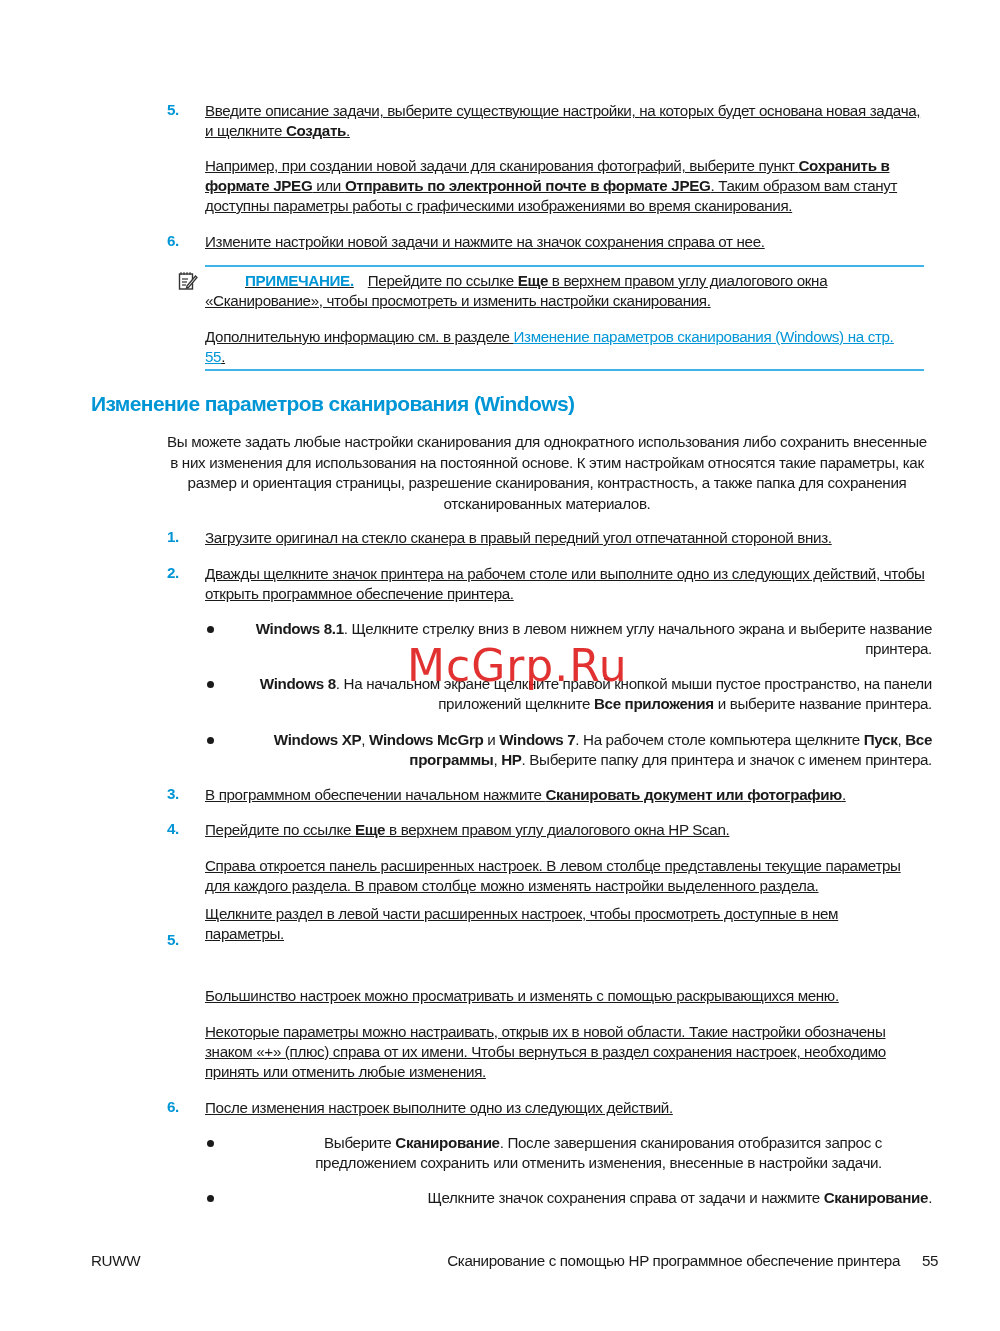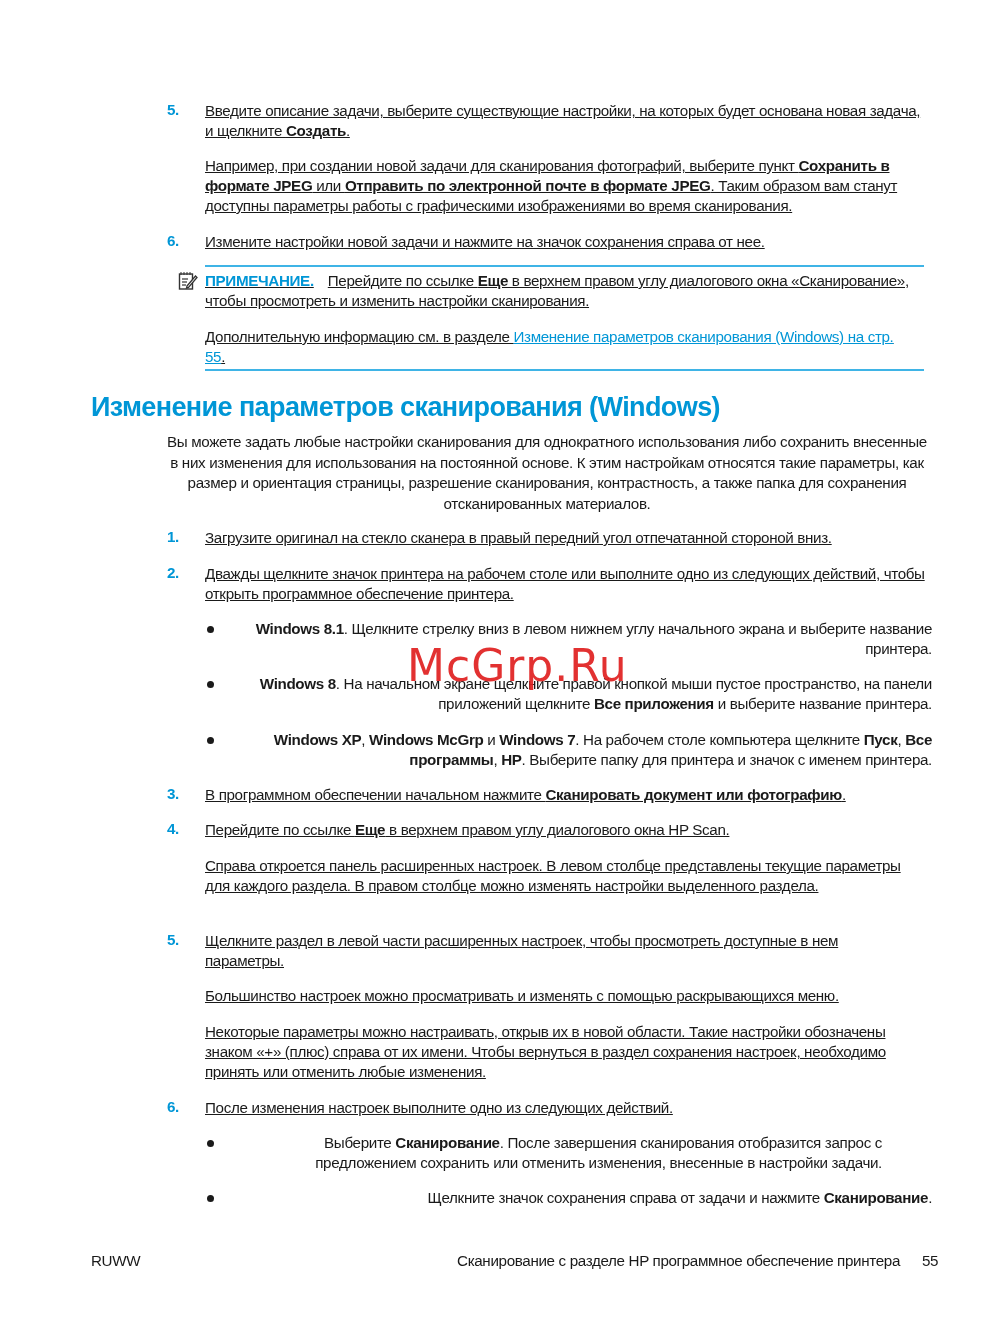--- a/index.html
+++ b/index.html
@@ -13,26 +13,26 @@
     position: absolute; left: 167px; color: #0096d6; font-weight: bold;
   }
   .txt { position: absolute; left: 205px; width: 720px; line-height: 20px; text-decoration: underline; }
   .btxt { position: absolute; left: 242px; width: 690px; line-height: 20px; text-align: right; }
   .bullet {
     position: absolute; left: 207px; width: 7px; height: 7px;
     border-radius: 50%; background: #1a1a1a;
   }
   .rule { position: absolute; left: 205px; width: 719px; height: 1.5px; background: #3fb4e6; }
   .heading {
-    position: absolute; left: 91px; top: 392px; font-size: 27px; font-weight: bold;
+    position: absolute; left: 91px; top: 392px; font-size: 21px; font-weight: bold;
     color: #0096d6; letter-spacing: -0.6px;
   }
   .intro { position: absolute; left: 167px; width: 760px; line-height: 20.5px; text-align: center; }
   a.link { color: #0096d6; text-decoration: underline; }
-  .note-label { color: #0096d6; font-weight: bold; margin-right: 14px; }
+  .note-label { color: #0096d6; font-weight: bold; margin-right: 14px; margin-left: 40px; }
   .note-icon { position: absolute; left: 178px; top: 271px; width: 20px; height: 20px; }
   .footer { position: absolute; top: 1252px; font-size: 15.2px; }
   .watermark {
     position: absolute; left: 407px; top: 640px; font-size: 44px; 
     color: #e02020; letter-spacing: 1px; opacity: 0.92; font-family: "DejaVu Sans", sans-serif;
   }
 </style>
 </head>
 <body>
 
@@ -77,30 +77,30 @@
 <div class="btxt" style="top:730px"><b>Windows XP</b><span>, </span><b>Windows McGrp</b><span> и </span><b>Windows 7</b><span>. На рабочем столе компьютера щелкните </span><b>Пуск</b><span>, </span><b>Все программы</b><span>, </span><b>HP</b><span>. Выберите папку для принтера и значок с именем принтера.</span></div>
 
 <span class="num" style="top:785px">3.</span>
 <div class="txt" style="top:785px"><span>В программном обеспечении начальном нажмите </span><b>Сканировать документ или фотографию</b><span>.</span></div>
 
 <span class="num" style="top:820px">4.</span>
 <div class="txt" style="top:820px"><span>Перейдите по ссылке </span><b>Еще</b><span> в верхнем правом углу диалогового окна HP Scan.</span></div>
 <div class="txt" style="top:856px; width:700px">Справа откроется панель расширенных настроек. В левом столбце представлены текущие параметры для каждого раздела. В правом столбце можно изменять настройки выделенного раздела.</div>
 
 <span class="num" style="top:931px">5.</span>
-<div class="txt" style="top:931px; width:700px">Щелкните раздел в левой части расширенных настроек, чтобы просмотреть доступные в нем параметры.</div>
+<div class="txt" style="top:904px; width:700px">Щелкните раздел в левой части расширенных настроек, чтобы просмотреть доступные в нем параметры.</div>
 <div class="txt" style="top:986px">Большинство настроек можно просматривать и изменять с помощью раскрывающихся меню.</div>
 <div class="txt" style="top:1022px; width:690px">Некоторые параметры можно настраивать, открыв их в новой области. Такие настройки обозначены знаком «+» (плюс) справа от их имени. Чтобы вернуться в раздел сохранения настроек, необходимо принять или отменить любые изменения.</div>
 
 <span class="num" style="top:1098px">6.</span>
 <div class="txt" style="top:1098px">После изменения настроек выполните одно из следующих действий.</div>
 
 <span class="bullet" style="top:1140px"></span>
 <div class="btxt" style="top:1133px; width:640px"><span>Выберите </span><b>Сканирование</b><span>. После завершения сканирования отобразится запрос с предложением сохранить или отменить изменения, внесенные в настройки задачи.</span></div>
 
 <span class="bullet" style="top:1195px"></span>
 <div class="btxt" style="top:1188px"><span>Щелкните значок сохранения справа от задачи и нажмите </span><b>Сканирование</b><span>.</span></div>
 
 <div class="footer" style="left:91px">RUWW</div>
-<div class="footer" style="right:100px">Сканирование с разделе HP программное обеспечение принтера</div>
+<div class="footer" style="right:100px">Сканирование с помощью HP программное обеспечение принтера</div>
 <div class="footer" style="left:922px">55</div>
 
 <div class="watermark">McGrp.Ru</div>
 
 </body></html>

